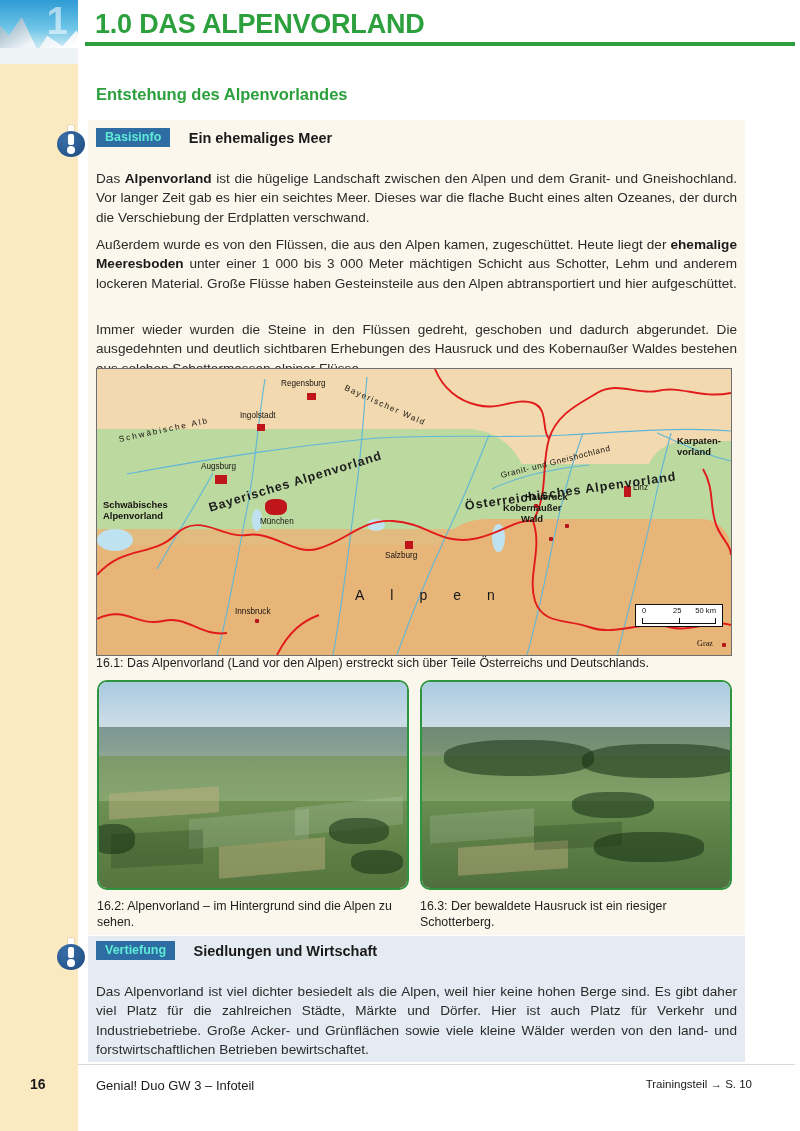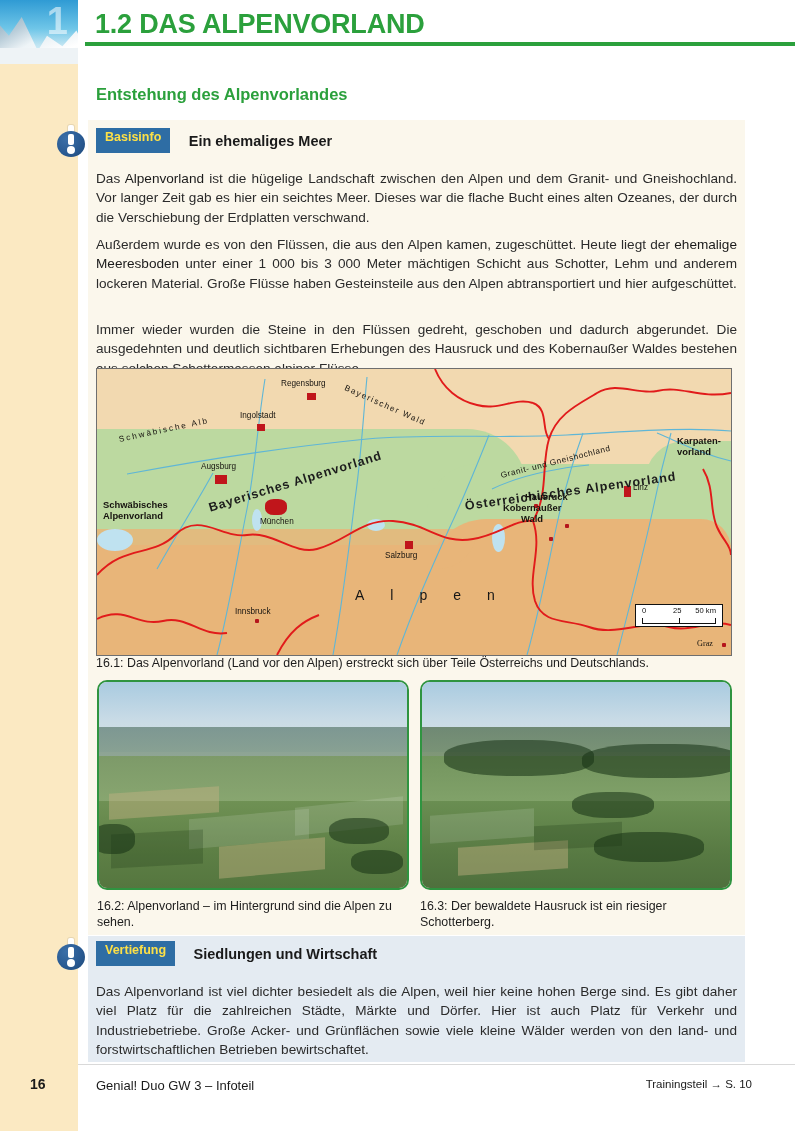--- a/index.html
+++ b/index.html
@@ -35,28 +35,28 @@
   #basisinfo-bullet{position:absolute;left:56px;top:125px;width:30px;height:32px;z-index:4;}
   #vertiefung-bullet{position:absolute;left:56px;top:938px;width:30px;height:32px;z-index:4;}
   .bullet-icon{position:relative;width:30px;height:32px;}
   .bullet-icon .stem{position:absolute;left:12px;top:0;width:6px;height:14px;background:#ffffff;
       border-radius:2px;box-shadow:0 0 0 1px rgba(0,0,0,.08);}
   .bullet-icon .disc{position:absolute;left:1px;top:6px;width:28px;height:26px;border-radius:50%;
       background:radial-gradient(circle at 34% 30%,#3b6fa8 0%,#2a5b93 55%,#1d4878 100%);}
   .bullet-icon .bar{position:absolute;left:12px;top:9px;width:6px;height:11px;background:#ffffff;border-radius:2px;}
   .bullet-icon .dot{position:absolute;left:11px;top:21px;width:8px;height:8px;border-radius:50%;background:#ffffff;}
 
-  .badge{display:inline-block;background:#2e6da4;color:#fde047;font-size:12.5px;font-weight:bold;
-      padding:2px 9px 9px 9px;vertical-align:middle;}
+  .badge{display:inline-block;background:#2e6da4;color:#5eead4;font-size:12.5px;font-weight:bold;
+      padding:2px 9px 3px 9px;vertical-align:middle;}
   .subhead{display:inline-block;margin-left:14px;font-size:14.5px;font-weight:bold;color:#1a1a1a;vertical-align:middle;}
   #basisinfo-head{position:absolute;left:96px;top:128px;}
   #vertiefung-head{position:absolute;left:96px;top:941px;}
 
   .bodytext{position:absolute;color:#2b2b2b;font-size:13.6px;line-height:19.6px;text-align:justify;}
-  .bodytext b{font-weight:normal;color:#1a1a1a;}
+  .bodytext b{font-weight:bold;color:#1a1a1a;}
   #para-1{left:96px;top:155px;width:641px;}
   #para-2{left:96px;top:221px;width:641px;}
   #para-3{left:96px;top:306px;width:641px;}
 
   
   #map-figure{position:absolute;left:96px;top:368px;width:634px;height:286px;border:1px solid #6f6f6f;overflow:hidden;background:#f6e3c3;}
   .mapbg{position:absolute;inset:0;background:#f7e4c6;}
   .highland{position:absolute;background:#f2d9b0;}
   .alps{position:absolute;background:#e8b579;}
   .vorland{position:absolute;background:#bcd9a0;}
@@ -106,21 +106,21 @@
 <div id="left-rail"></div>
 <div id="chapter-thumb">
   <div class="sky"></div>
   <div class="mt1"></div>
   <div class="mt2"></div>
   <div class="snowfield"></div>
   <div class="num">1</div>
 </div>
 
 <div id="title-rule"></div>
-<div id="page-title">1.2 DAS ALPENVORLAND</div>
+<div id="page-title">1.0 DAS ALPENVORLAND</div>
 <div id="section-heading">Entstehung des Alpenvorlandes</div>
 
 <div id="basisinfo-panel"></div>
 <div id="basisinfo-bullet">
   <div class="bullet-icon">
     <div class="stem"></div>
     <div class="disc"></div>
     <div class="bar"></div>
     <div class="dot"></div>
   </div>

